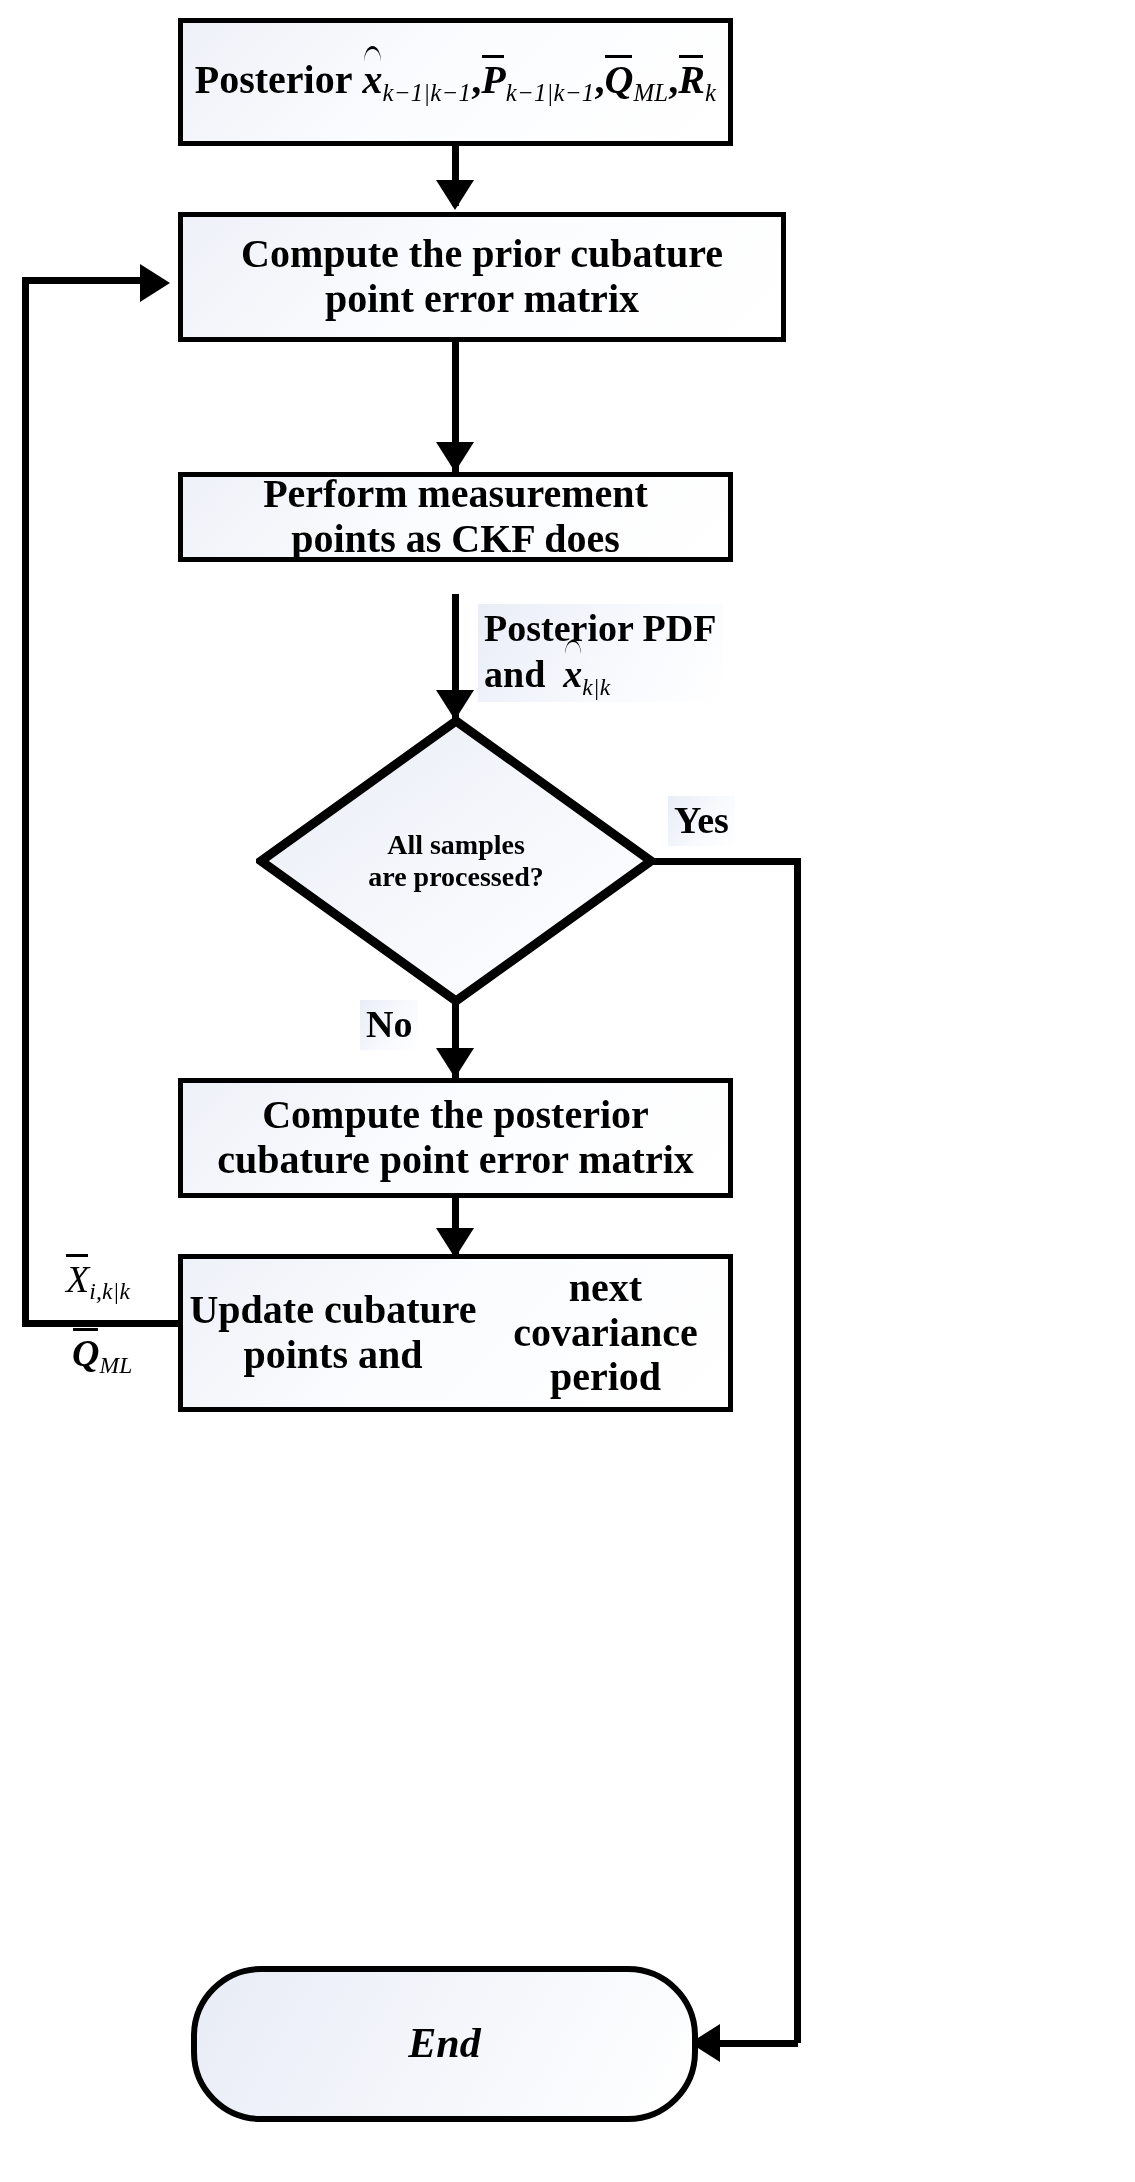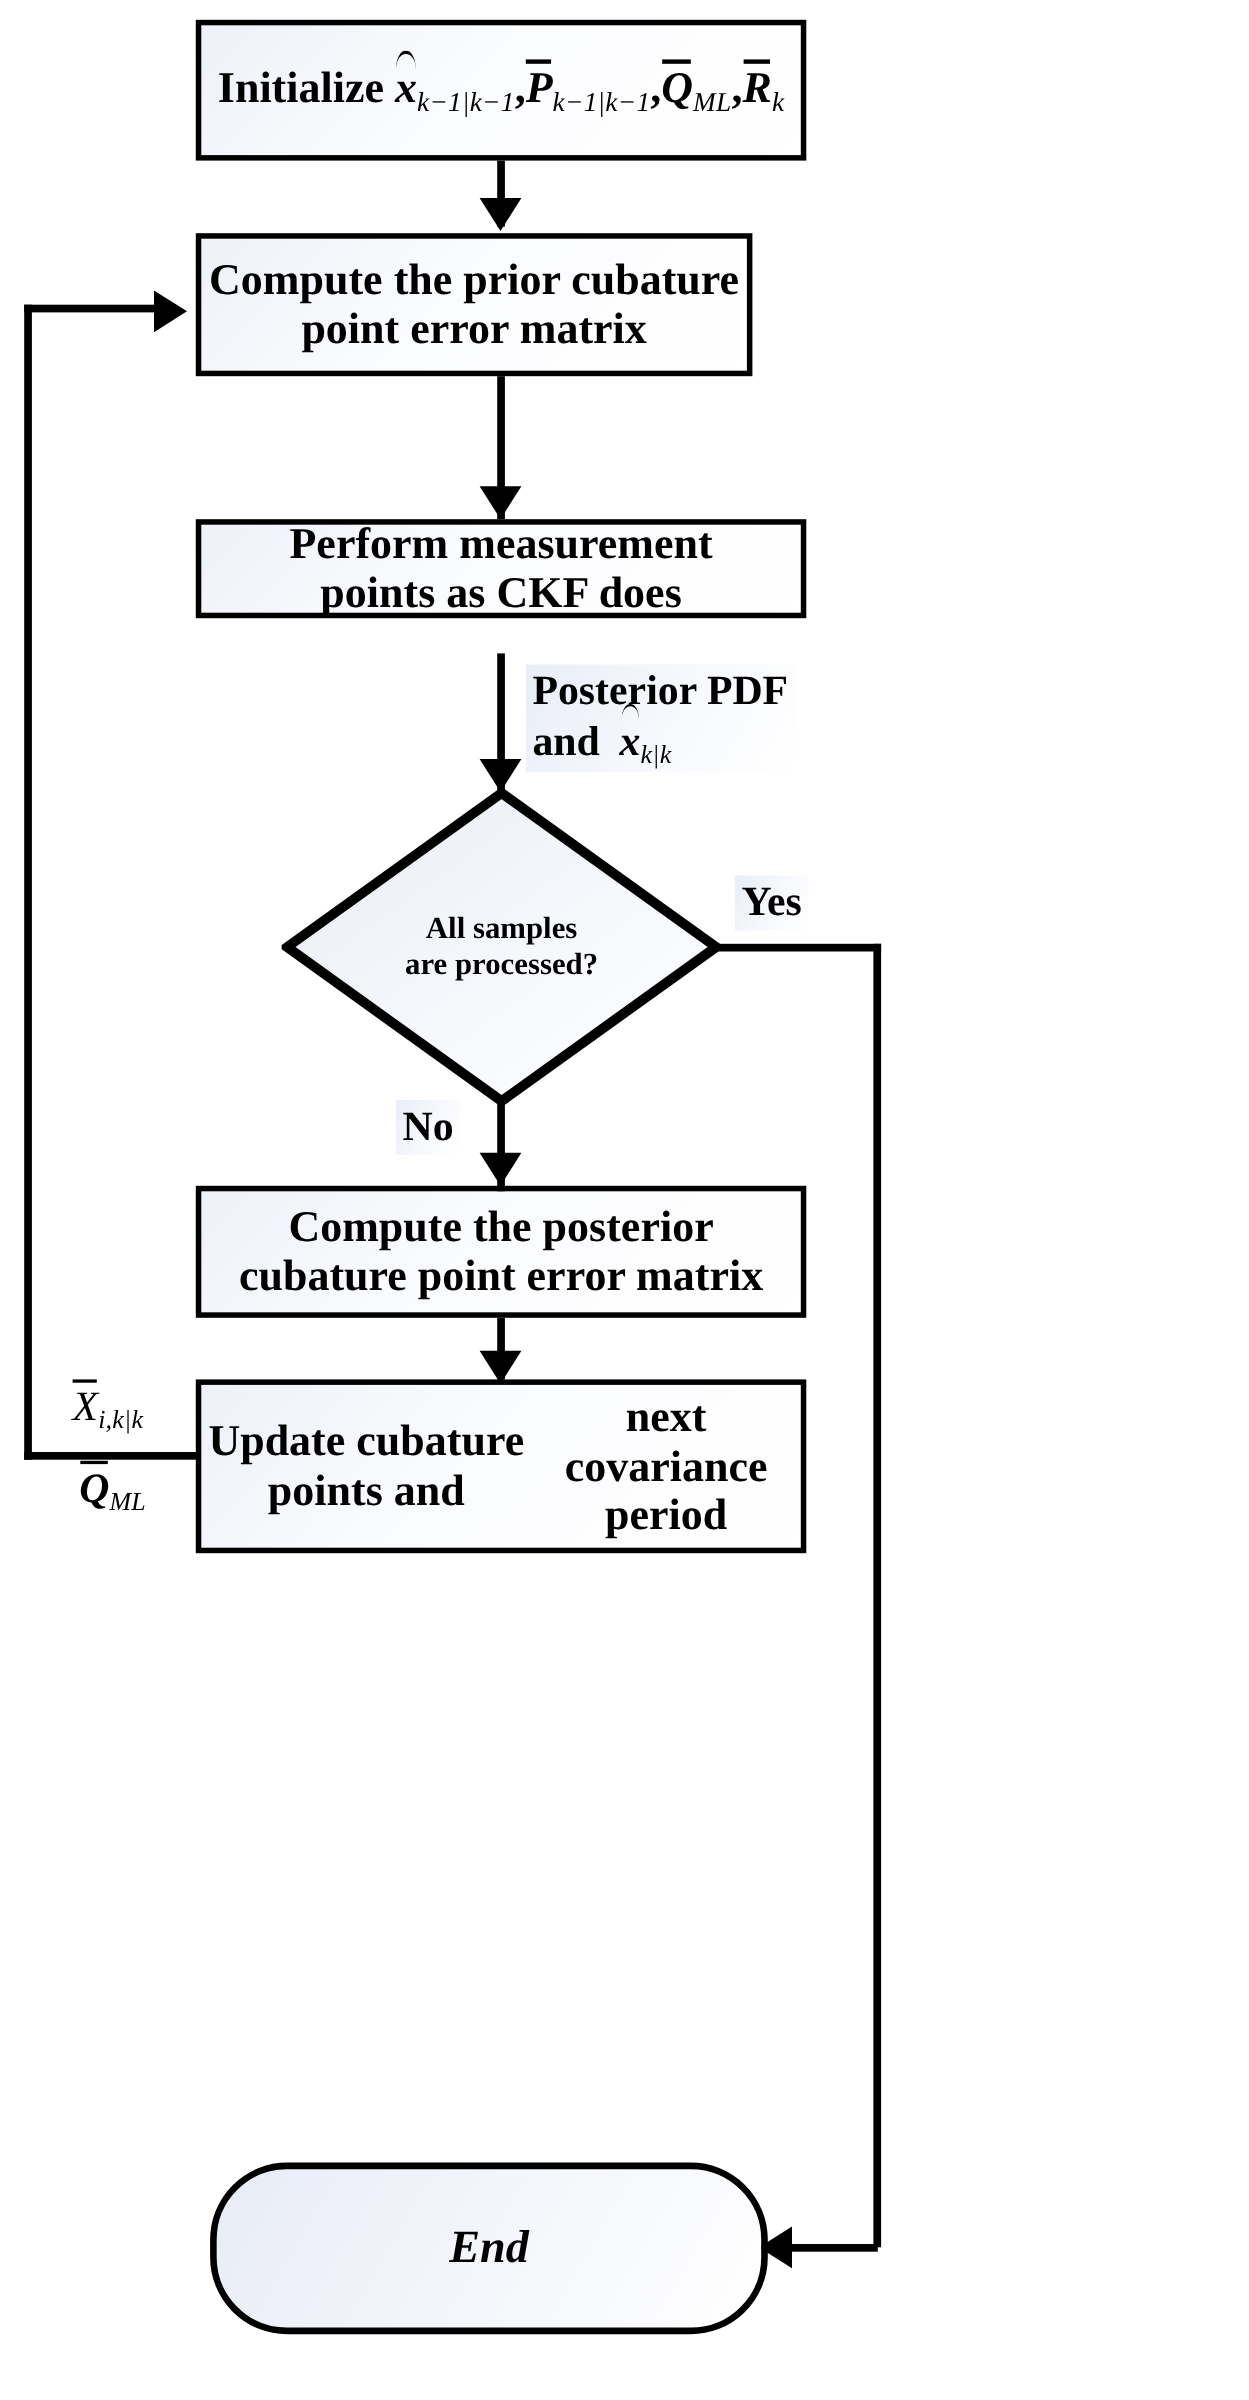--- a/index.html
+++ b/index.html
@@ -171,28 +171,28 @@
     white-space: nowrap;
   }
 </style>
 </head>
 <body>
 
 <div id="canvas">
 
   <div class="node process" style="left:178px; top:18px; width:555px; height:128px;">
     <span class="mathline">
-      <span>Initialize</span><span style="display:inline-block;width:10px"></span><span class="mvar hatmark">x</span><span class="sub">k−1|k−1</span><span>,</span><span class="mvar ovbar">P</span><span class="sub">k−1|k−1</span><span>,</span><span class="mvar ovbar">Q</span><span class="sub">ML</span><span>,</span><span class="mvar ovbar">R</span><span class="sub">k</span>
+      <span>Posterior</span><span style="display:inline-block;width:10px"></span><span class="mvar hatmark">x</span><span class="sub">k−1|k−1</span><span>,</span><span class="mvar ovbar">P</span><span class="sub">k−1|k−1</span><span>,</span><span class="mvar ovbar">Q</span><span class="sub">ML</span><span>,</span><span class="mvar ovbar">R</span><span class="sub">k</span>
     </span>
   </div>
 
   <div class="vline" style="left:452px; top:146px; height:60px;"></div>
   <div class="arrow-down" style="left:436px; top:180px;"></div>
 
-  <div class="node process" style="left:178px; top:212px; width:506px; height:130px; flex-direction:column;">
+  <div class="node process" style="left:178px; top:212px; width:608px; height:130px; flex-direction:column;">
     <div>Compute the prior cubature</div>
     <div>point error matrix</div>
   </div>
 
   <div class="vline" style="left:452px; top:342px; height:130px;"></div>
   <div class="arrow-down" style="left:436px; top:442px;"></div>
 
 
   <div class="node process" style="left:178px; top:472px; width:555px; height:90px; flex-direction:column;">
     <div>Perform measurement</div>

